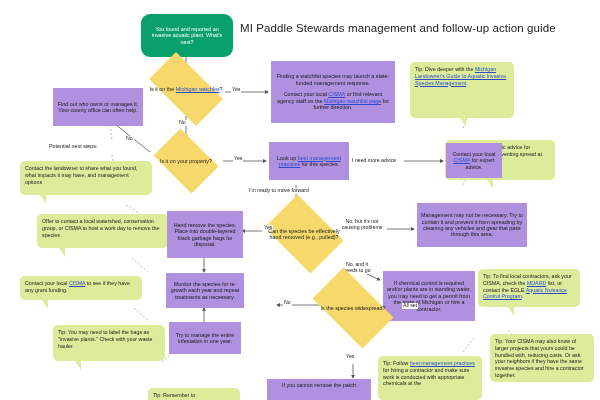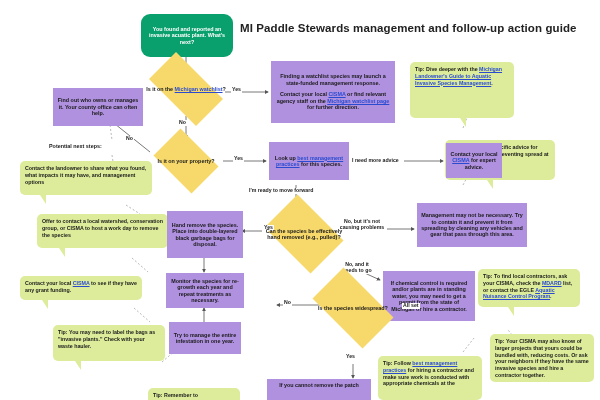--- a/index.html
+++ b/index.html
@@ -3,21 +3,21 @@
 <meta charset="utf-8">
 <style>
   html,body{margin:0;padding:0;}
   body{
     width:600px;height:400px;
     background:#ffffff;
     font-family:"Liberation Sans","DejaVu Sans",sans-serif;
     overflow:hidden;
     position:relative;
   }
-  #canvas{position:absolute;left:0;top:0;width:528px;height:400px;font-weight:bold;}
+  #canvas{position:absolute;left:0;top:0;width:528px;height:400px;}
   svg.wires{position:absolute;left:0;top:0;width:600px;height:400px;pointer-events:none;}
 
   .node{position:absolute;box-sizing:border-box;}
 
   
   .terminator{
     background:#0aa06e;color:#ffffff;border-radius:9px;
     display:flex;align-items:center;justify-content:center;
     text-align:center;line-height:1.18;padding:3px 4px;
     font-size:5.4px;

